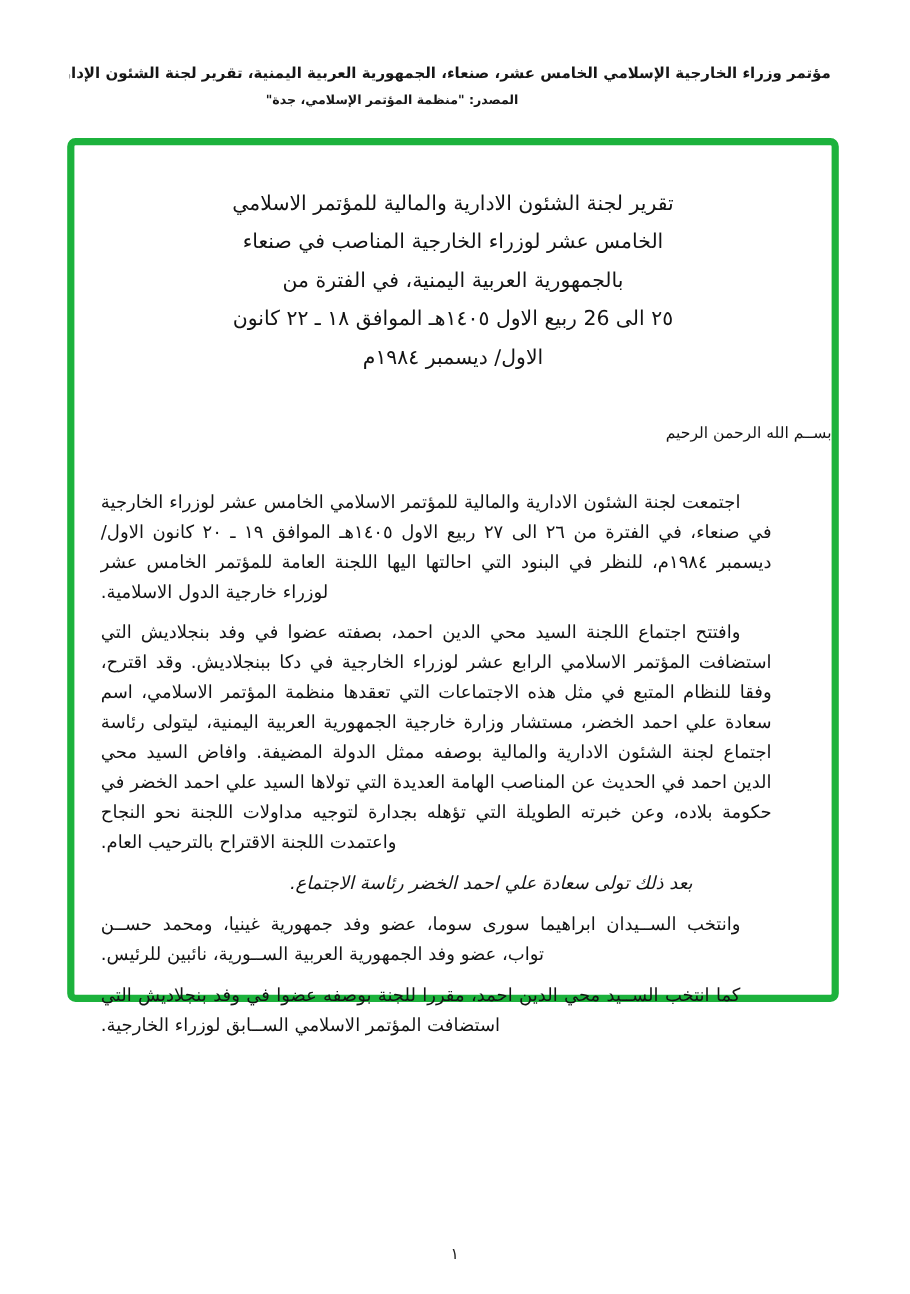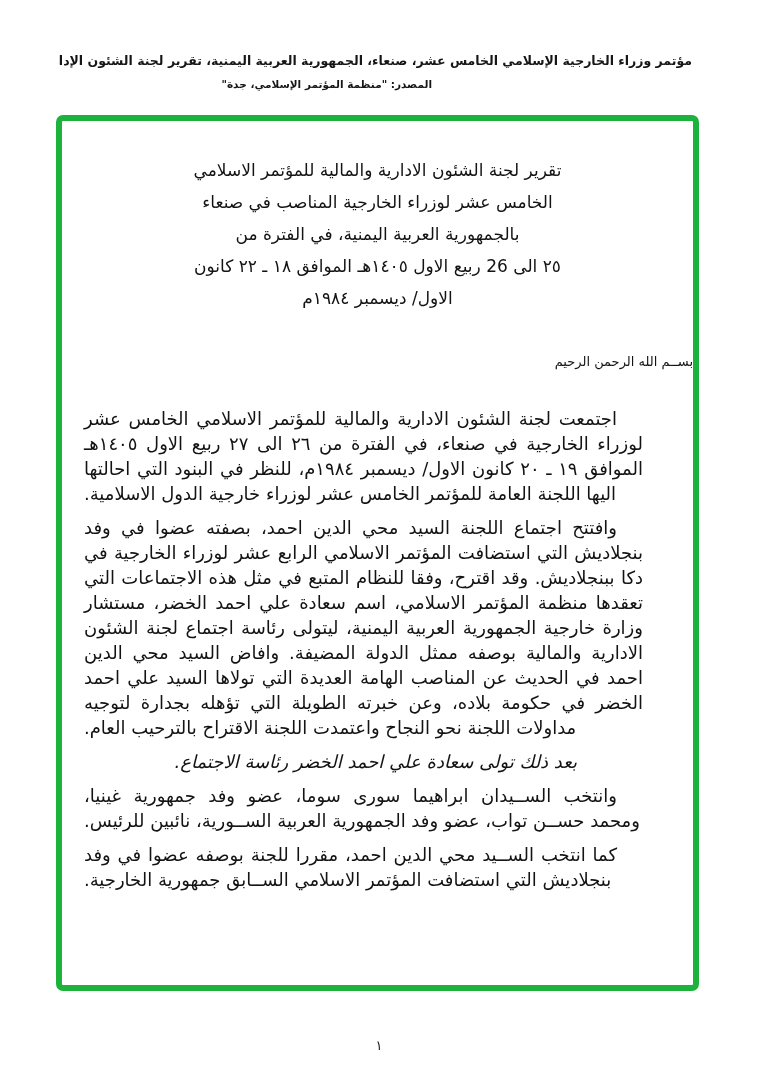--- a/index.html
+++ b/index.html
@@ -40,21 +40,21 @@
     font-size: 10.5px;
     font-weight: bold;
   }
 
   
   .doc-frame {
     position: absolute;
     left: 56px;
     top: 115px;
     width: 643px;
-    height: 876px;
+    height: 720px;
     box-sizing: border-box;
     border: 6px solid #c2410c;
     border-radius: 7px;
     background: #ffffff;
   }
 
   .title-block {
     margin-top: 33px;
     direction: rtl;
     text-align: center;
@@ -70,21 +70,21 @@
     font-size: 13px;
     color: #131313;
   }
 
   .body-text {
     margin-top: 37px;
     padding: 0 50px 0 22px;
     direction: rtl;
   }
   .para {
-    font-size: 18px;
+    font-size: 15px;
     line-height: 25px;
     text-align: justify;
     text-align-last: left;
     text-indent: 26px;
     margin: 0 0 9px 0;
     color: #131313;
   }
   
   .body-text .para:nth-child(3) {
     text-align-last: right;
@@ -119,18 +119,18 @@
     <div class="title-line">الاول/ ديسمبر ١٩٨٤م</div>
   </div>
 
   <div class="basmala">بســم الله الرحمن الرحيم</div>
 
   <div class="body-text">
     <p class="para">اجتمعت لجنة الشئون الادارية والمالية للمؤتمر الاسلامي الخامس عشر لوزراء الخارجية في صنعاء، في الفترة من ٢٦ الى ٢٧ ربيع الاول ١٤٠٥هـ الموافق ١٩ ـ ٢٠ كانون الاول/ ديسمبر ١٩٨٤م، للنظر في البنود التي احالتها اليها اللجنة العامة للمؤتمر الخامس عشر لوزراء خارجية الدول الاسلامية.</p>
     <p class="para">وافتتح اجتماع اللجنة السيد محي الدين احمد، بصفته عضوا في وفد بنجلاديش التي استضافت المؤتمر الاسلامي الرابع عشر لوزراء الخارجية في دكا ببنجلاديش. وقد اقترح، وفقا للنظام المتبع في مثل هذه الاجتماعات التي تعقدها منظمة المؤتمر الاسلامي، اسم سعادة علي احمد الخضر، مستشار وزارة خارجية الجمهورية العربية اليمنية، ليتولى رئاسة اجتماع لجنة الشئون الادارية والمالية بوصفه ممثل الدولة المضيفة. وافاض السيد محي الدين احمد في الحديث عن المناصب الهامة العديدة التي تولاها السيد علي احمد الخضر في حكومة بلاده، وعن خبرته الطويلة التي تؤهله بجدارة لتوجيه مداولات اللجنة نحو النجاح واعتمدت اللجنة الاقتراح بالترحيب العام.</p>
     <p class="para">بعد ذلك تولى سعادة علي احمد الخضر رئاسة الاجتماع.</p>
     <p class="para">وانتخب الســيدان ابراهيما سورى سوما، عضو وفد جمهورية غينيا، ومحمد حســن تواب، عضو وفد الجمهورية العربية الســورية، نائبين للرئيس.</p>
-    <p class="para">كما انتخب الســيد محي الدين احمد، مقررا للجنة بوصفه عضوا في وفد بنجلاديش التي استضافت المؤتمر الاسلامي الســابق جمهورية الخارجية.</p>
+    <p class="para">كما انتخب الســيد محي الدين احمد، مقررا للجنة بوصفه عضوا في وفد بنجلاديش التي استضافت المؤتمر الاسلامي الســابق لوزراء الخارجية.</p>
   </div>
 
 </div>
 
 <div class="page-number">١</div>
 
 </body></html>

